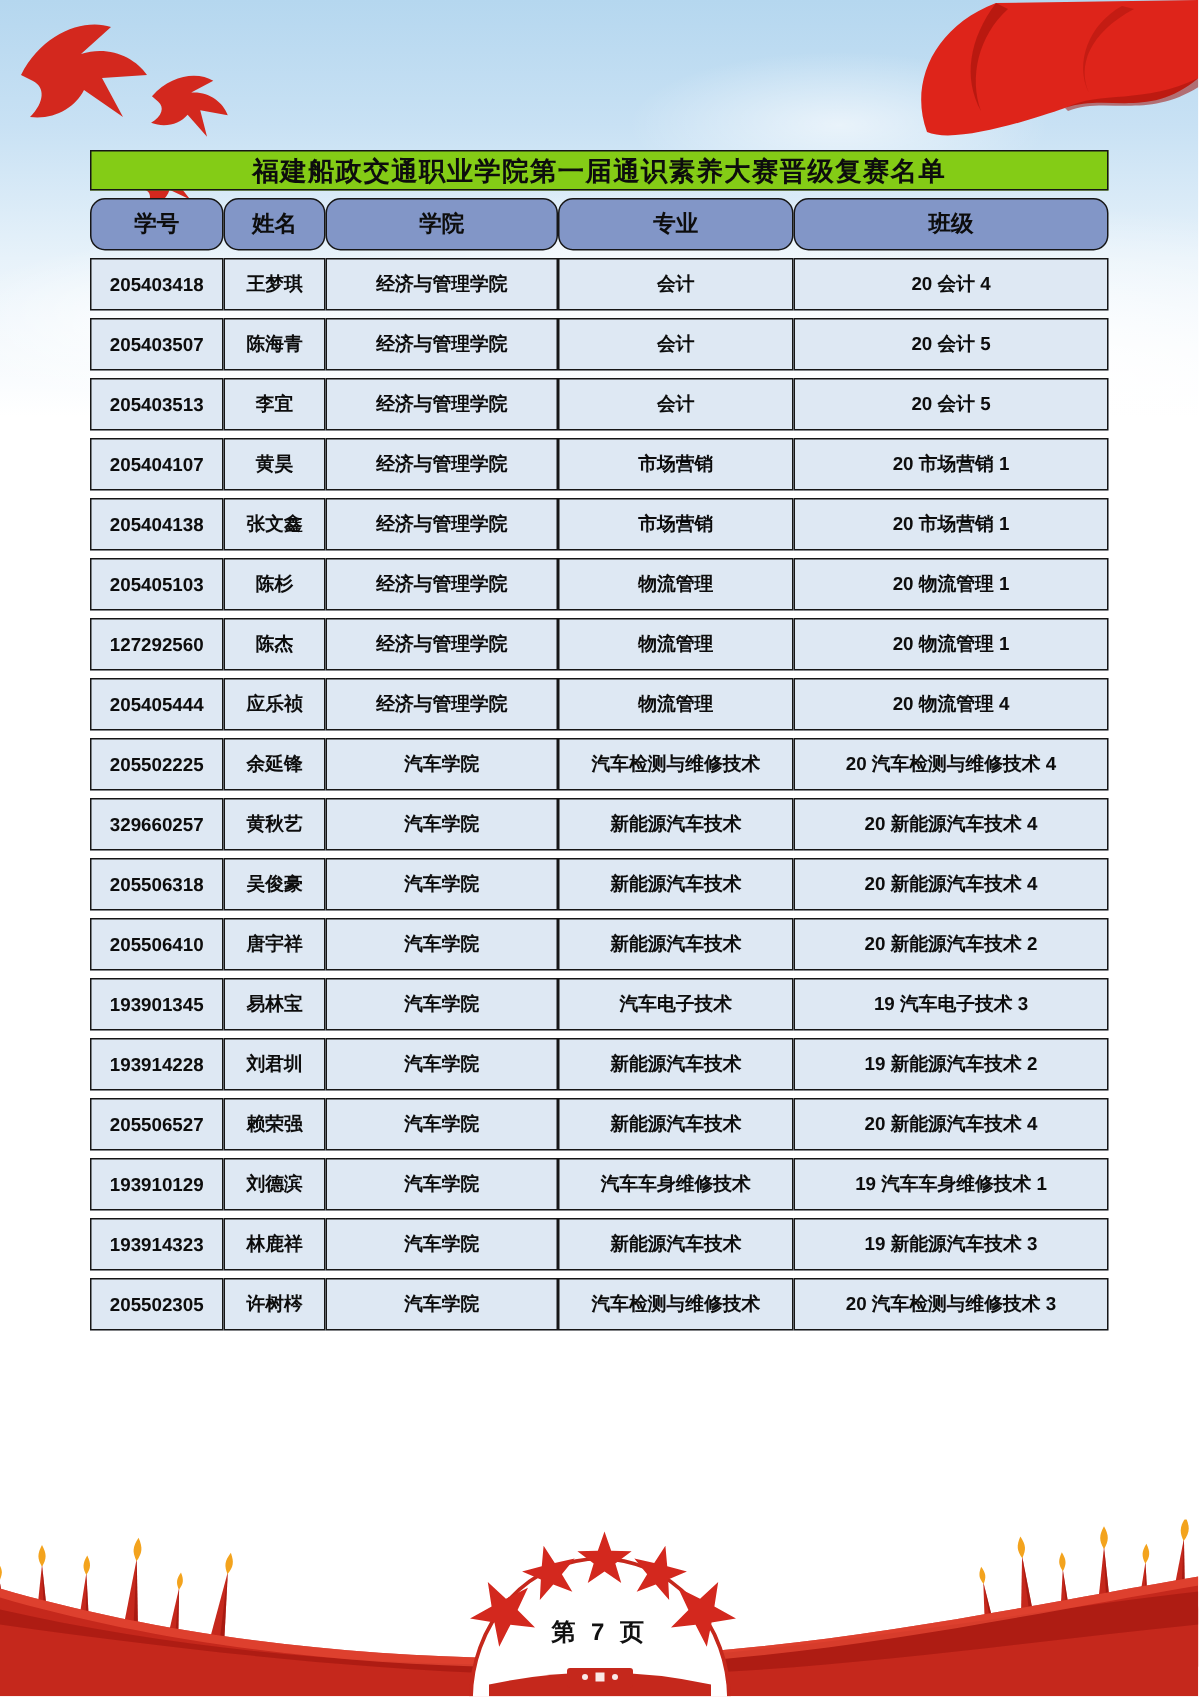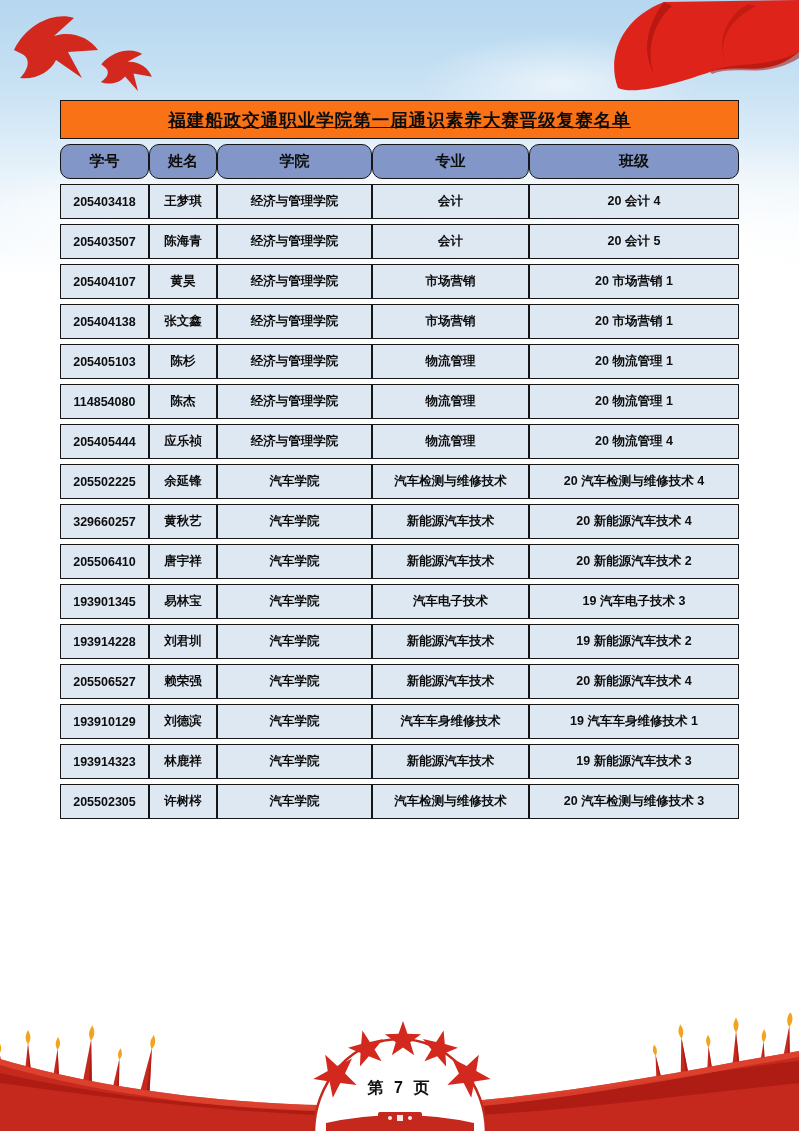--- a/index.html
+++ b/index.html
@@ -23,21 +23,21 @@
   .flag  { position:absolute; left:606px; top:0; }
   
   table.roster {
     position:absolute; left:60px; top:95px; width:679px;
     border-collapse:separate; border-spacing:0 5px; table-layout:fixed;
   }
   table.roster td, table.roster th {
     border:1.5px solid #161616; text-align:center; vertical-align:middle;
     color:#0d0d0d; overflow:hidden; white-space:nowrap;
   }
-  .title-cell  { background:#f97316; height:39px; font-size:17.5px; font-weight:bold; letter-spacing:1px;text-decoration:underline; }
+  .title-cell  { background:#84cc16; height:27px; font-size:17.5px; font-weight:bold; letter-spacing:1px; }
   .head-cell   { background:#8296c7; height:35px; font-size:15px; font-weight:bold;border-radius:10px; }
   tbody td     { background:#dee8f3; height:35px; font-size:12.5px; font-weight:bold; }
   
   .footer { position:absolute; left:0; bottom:0; width:720px; height:118px; }
   .page-num {
     position:absolute; left:340px; bottom:32px; width:120px; text-align:center;
     font-size:16px; font-weight:bold; color:#111; letter-spacing:3px;
   }
 </style>
 </head>
@@ -91,20 +91,27 @@
       <td>20 会计 4</td>
     </tr>
         <tr>
       <td>205403507</td>
       <td>陈海青</td>
       <td>经济与管理学院</td>
       <td>会计</td>
       <td>20 会计 5</td>
     </tr>
         <tr>
+      <td>205403513</td>
+      <td>李宜</td>
+      <td>经济与管理学院</td>
+      <td>会计</td>
+      <td>20 会计 5</td>
+    </tr>
+        <tr>
       <td>205404107</td>
       <td>黄昊</td>
       <td>经济与管理学院</td>
       <td>市场营销</td>
       <td>20 市场营销 1</td>
     </tr>
         <tr>
       <td>205404138</td>
       <td>张文鑫</td>
       <td>经济与管理学院</td>
@@ -112,21 +119,21 @@
       <td>20 市场营销 1</td>
     </tr>
         <tr>
       <td>205405103</td>
       <td>陈杉</td>
       <td>经济与管理学院</td>
       <td>物流管理</td>
       <td>20 物流管理 1</td>
     </tr>
         <tr>
-      <td>114854080</td>
+      <td>127292560</td>
       <td>陈杰</td>
       <td>经济与管理学院</td>
       <td>物流管理</td>
       <td>20 物流管理 1</td>
     </tr>
         <tr>
       <td>205405444</td>
       <td>应乐祯</td>
       <td>经济与管理学院</td>
       <td>物流管理</td>
@@ -135,20 +142,27 @@
         <tr>
       <td>205502225</td>
       <td>余延锋</td>
       <td>汽车学院</td>
       <td>汽车检测与维修技术</td>
       <td>20 汽车检测与维修技术 4</td>
     </tr>
         <tr>
       <td>329660257</td>
       <td>黄秋艺</td>
+      <td>汽车学院</td>
+      <td>新能源汽车技术</td>
+      <td>20 新能源汽车技术 4</td>
+    </tr>
+        <tr>
+      <td>205506318</td>
+      <td>吴俊豪</td>
       <td>汽车学院</td>
       <td>新能源汽车技术</td>
       <td>20 新能源汽车技术 4</td>
     </tr>
         <tr>
       <td>205506410</td>
       <td>唐宇祥</td>
       <td>汽车学院</td>
       <td>新能源汽车技术</td>
       <td>20 新能源汽车技术 2</td>

